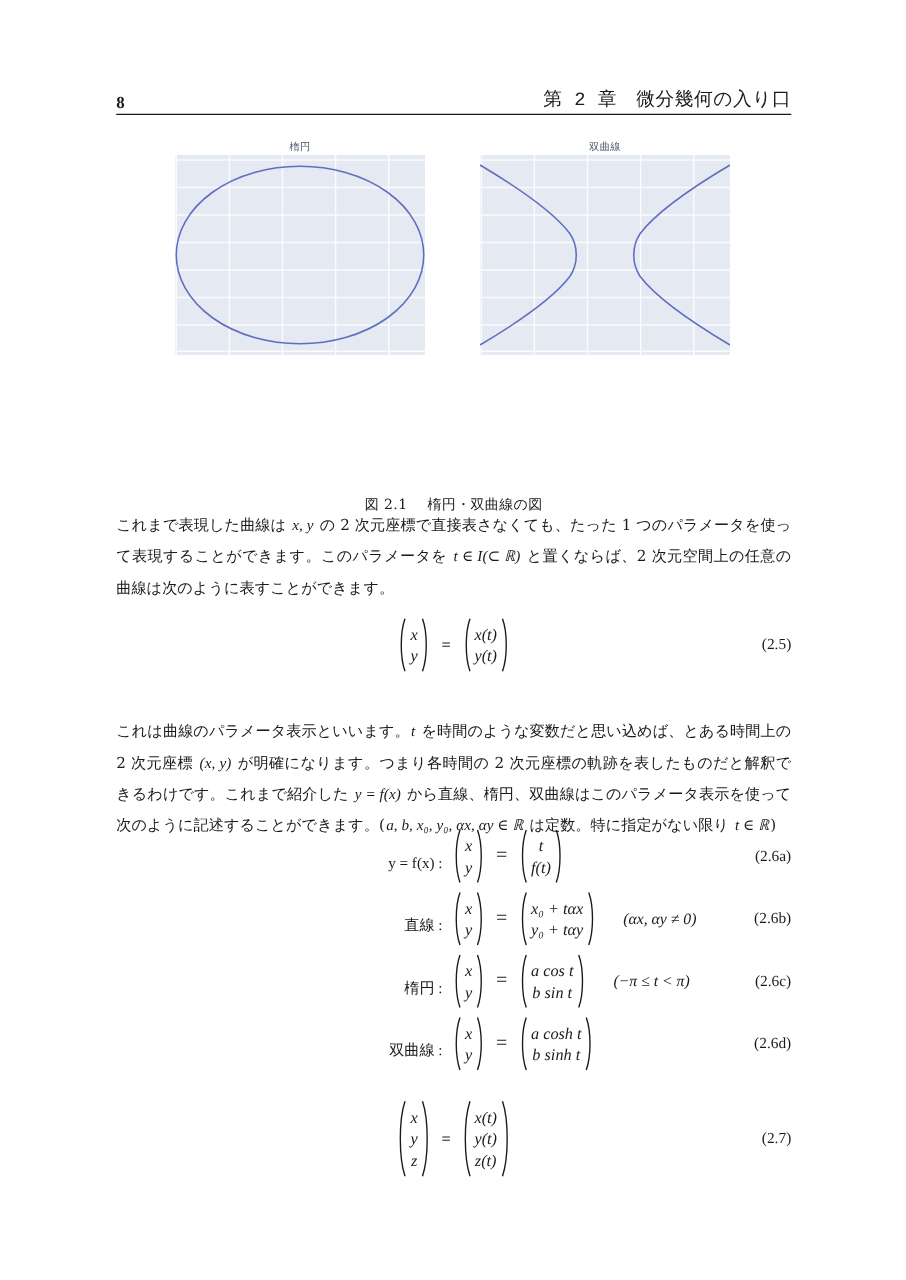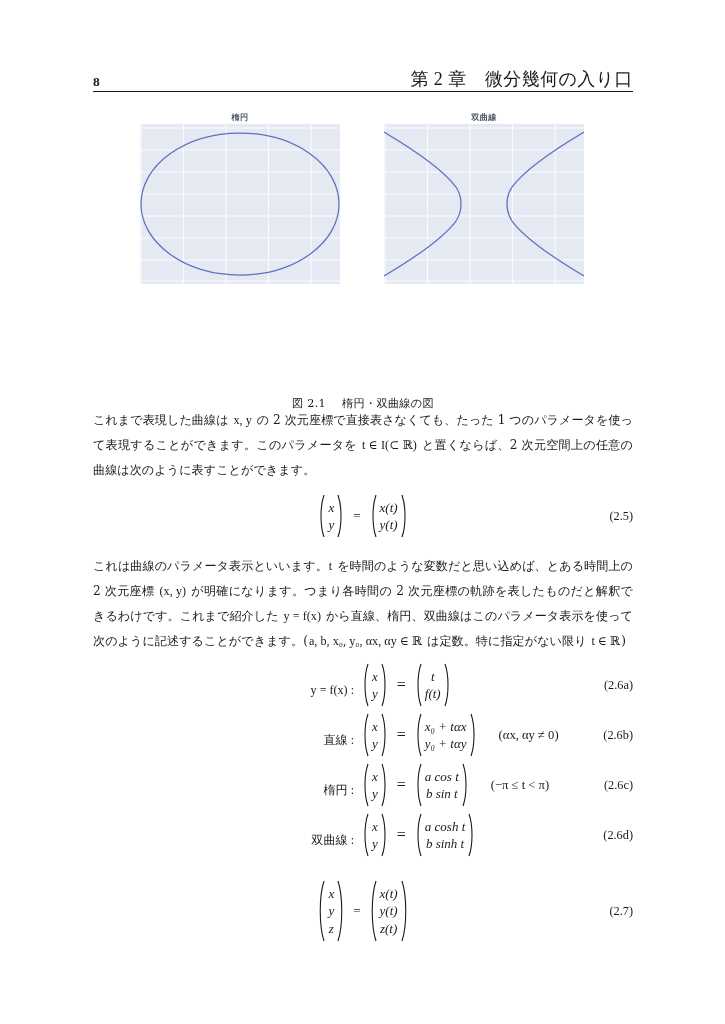--- a/index.html
+++ b/index.html
@@ -36,42 +36,41 @@
     border-bottom: 1.1px solid #1a1a1a;
     padding-bottom: 3px;
   }
   .header-page-number {
     font-family: "Liberation Serif", serif;
     font-weight: bold;
     font-size: 13.5px;
     line-height: 1;
   }
   .header-chapter {
-    font-family: Liberation Serif, serif;
-    font-size: 18px;
+    font-family: Liberation Mono, monospace;
+    font-size: 15px;
     line-height: 1;
     letter-spacing: 0.4px;
   }
 
   
   .figure {
     position: absolute;
     left: 93px;
     top: 110px;
     width: 540px;
   }
   .figure-plots {
     position: relative;
     height: 270px;
   }
   .plot {
     position: absolute;
     top: 0;
     width: 200px;
-    font-weight: bold;
   }
   .plot-ellipse { left: 47px; }
   .plot-hyperbola { left: 291px; }
 
   .plot-title {
     text-align: center;
     font-family: "DejaVu Serif", "Liberation Serif", serif;
     font-size: 8.2px;
     color: #4c566a;
     letter-spacing: 0.3px;
@@ -103,26 +102,27 @@
     position: absolute;
     left: 93px;
     width: 540px;
     font-family: "DejaVu Serif", "Liberation Serif", serif;
     font-size: 12.1px;
     line-height: 25px;
     text-align: justify;
     letter-spacing: 0.05px;
   }
   .para-1 { top: 408px; }
-  .para-2 { top: 554px; }
+  .para-2 { top: 573px; }
   .para-3 { top: 825px; }
 
   
   .m {
     font-family: "Liberation Serif", "DejaVu Serif", serif;
+    font-style: italic;
     padding: 0 1px;
   }
   .bb {
     font-family: "DejaVu Serif", serif;
     font-style: normal;
   }
 
   
   .eq-block {
     position: absolute;

